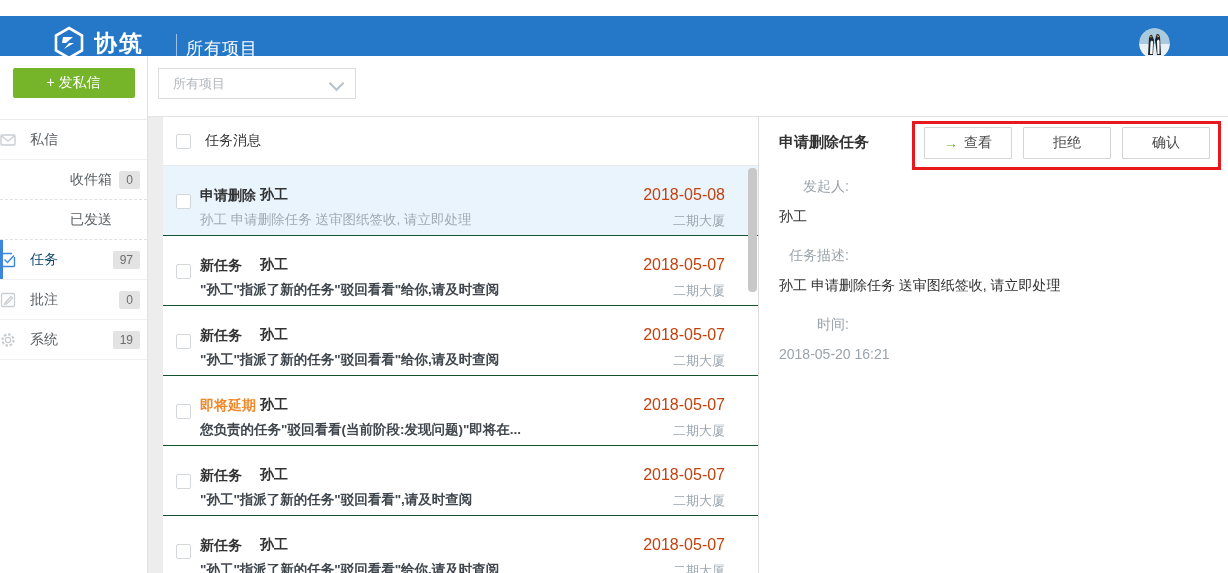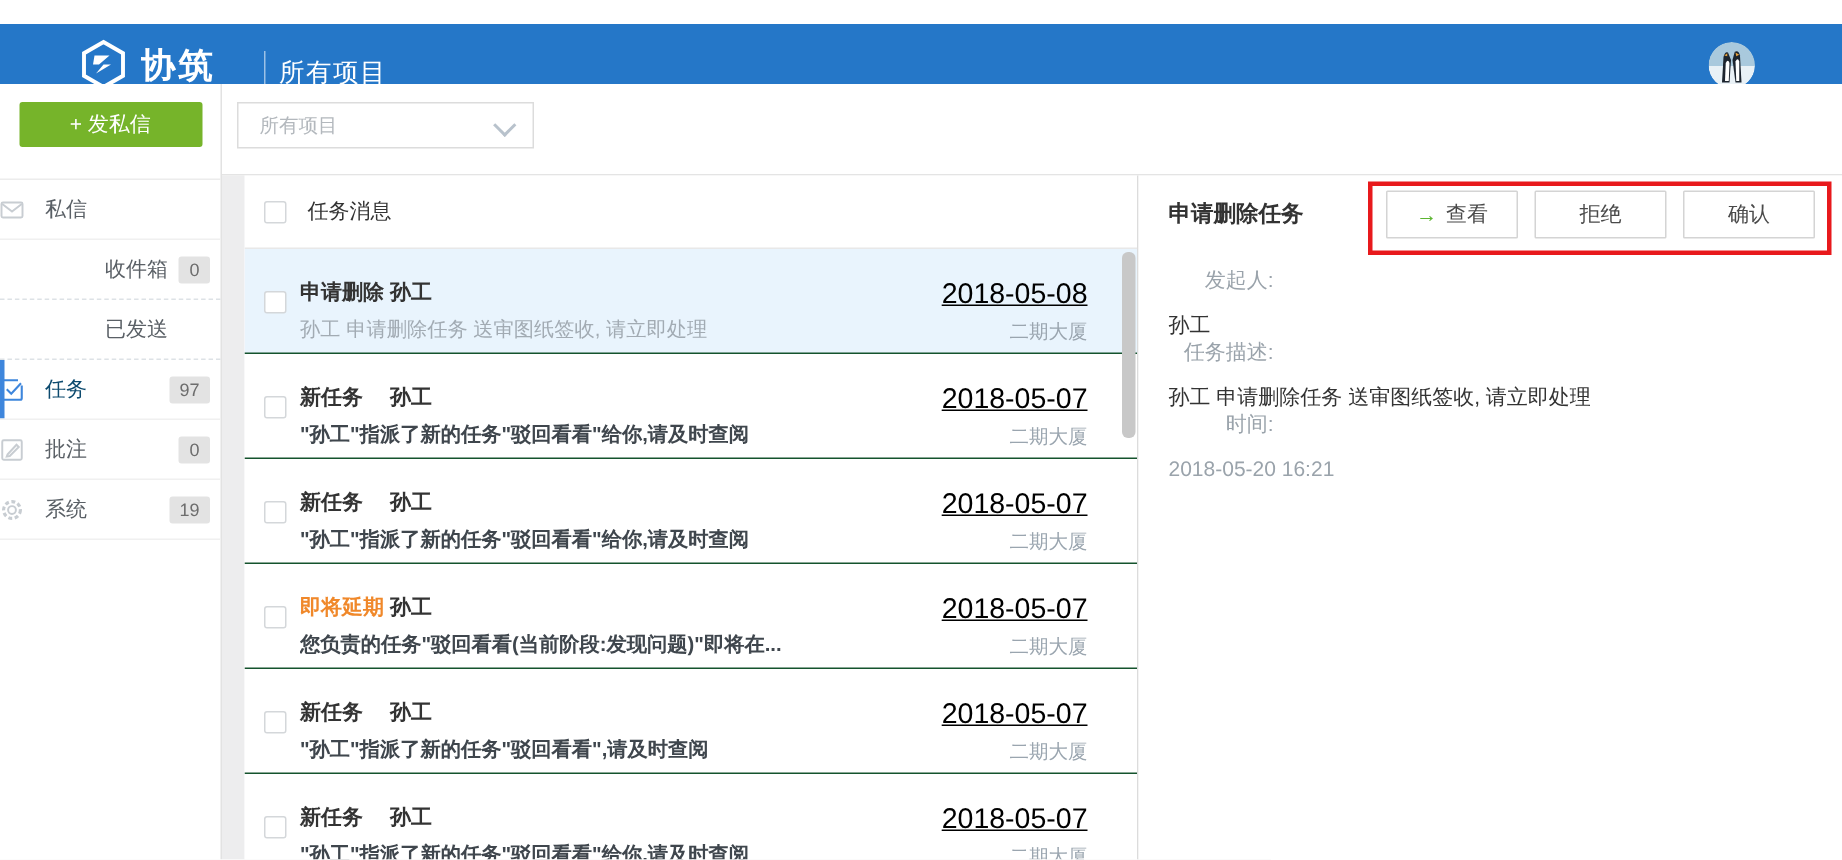--- a/index.html
+++ b/index.html
@@ -45,31 +45,31 @@
 
   .row{position:relative;height:70px;border-bottom:1px solid #14532d;box-sizing:border-box;cursor:pointer;background:#fff;}
   .row.sel{background:#e9f4fd;}
   .row .cb{position:absolute;left:13px;top:28px;}
   .rtitle{position:absolute;left:37px;top:20px;height:17px;}
   .rtype{font-size:14px;font-weight:bold;color:#333;white-space:nowrap;}
   .rtype.orange{color:#f0882a;}
   .rsender{position:absolute;left:60px;top:0;font-size:14px;font-weight:bold;color:#333;white-space:nowrap;}
   .rsub{position:absolute;left:37px;top:45px;width:440px;font-size:13.5px;color:#3f464d;font-weight:bold;white-space:nowrap;overflow:hidden;}
   .rsub.read{color:#a2abb3;font-weight:normal;}
-  .rdate{position:absolute;right:33px;top:20px;font-size:19px;color:#000000;text-decoration:underline;}
+  .rdate{position:absolute;right:33px;top:20px;font-size:16px;color:#c2410c;}
   .rproj{position:absolute;right:33px;top:46px;font-size:13px;color:#9aa5af;}
   .scroll-thumb{position:absolute;right:1px;top:51px;width:9px;height:124px;background:#c8c8c8;border-radius:4px;z-index:5;cursor:pointer;}
 
   
   .detail-panel{position:absolute;left:611px;top:0;right:0;bottom:0;background:#fff;padding-left:20px;box-sizing:border-box;}
   .detail-title{margin:16px 0 0;font-size:15px;font-weight:600;color:#333;}
   .btn-row{position:absolute;top:10px;right:18px;display:flex;}
   .dbtn{width:88px;height:32px;background:#fff;border:1px solid #d4d4d4;font-size:14px;color:#4a4a4a;margin-left:11px;cursor:pointer;display:flex;align-items:center;justify-content:center;font-family:inherit;border-radius:1px;}
   .barrow{color:#5cb531;margin-right:6px;font-size:14px;}
-  .field{}
+  .field{margin-top:21px;}
   .field:first-of-type{margin-top:26px;}
   .flabel{width:70px;text-align:right;font-size:14px;color:#9aa3ab;}
   .fvalue{margin-top:12px;font-size:14px;color:#333;}
   .fvalue.muted{color:#9aa3ab;}
 
   
   .annotation{position:absolute;left:912px;top:121px;width:309px;height:49px;border:3px solid #e8191c;box-sizing:border-box;z-index:20;pointer-events:none;}
 </style>
 </head>
 <body>

